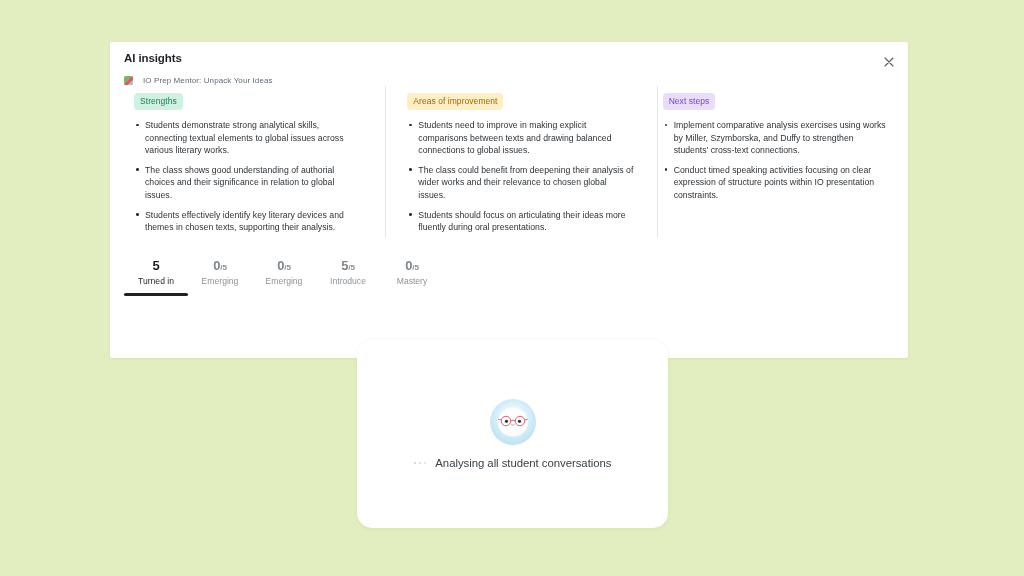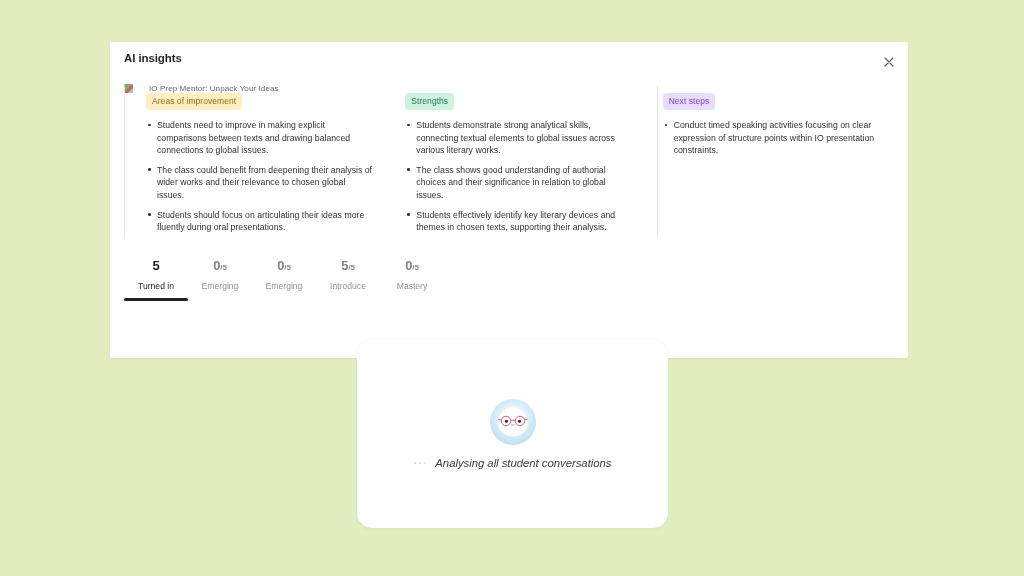--- a/index.html
+++ b/index.html
@@ -39,22 +39,22 @@
     font-size: 11.5px;
     font-weight: bold;
     color: #1f2328;
     letter-spacing: -0.1px;
     line-height: 14px;
   }
 
   .panel-subtitle-row {
     display: flex;
     align-items: center;
-    gap: 16px;
-    margin-top: 18px;
+    gap: 10px;
+    margin-top: 10px;
   }
 
   .subtitle-icon {
     width: 9px;
     height: 9px;
     border-radius: 1.5px;
     background:
       linear-gradient(135deg, #7fb069 0%, #7fb069 45%, #d95f5f 45%, #d95f5f 70%, #b8b8b8 70%);
     flex: none;
     display: block;
@@ -172,21 +172,20 @@
     font-size: 8px;
     font-weight: bold;
     color: #8a9298;
     letter-spacing: 0;
   }
   .stat.inactive .stat-num { color: #7e868c; }
 
   .stat-label {
     font-size: 8.6px;
     color: #1f2328;
-    margin-top: 5px;
     line-height: 11px;
   }
   .stat.inactive .stat-label { color: #8a9298; }
 
   .stat-underline {
     position: absolute;
     left: 0;
     right: 0;
     bottom: 0;
     height: 2.6px;
@@ -201,21 +200,20 @@
     top: 340px;
     width: 311px;
     height: 188px;
     background: #ffffff;
     border-radius: 15px;
     box-shadow: 0 1px 4px rgba(60,70,40,0.07);
     display: flex;
     flex-direction: column;
     align-items: center;
     justify-content: center;
-    font-style: italic;
   }
 
   .mascot {
     width: 46px;
     height: 46px;
     border-radius: 50%;
     background: radial-gradient(circle at 50% 42%,
                 #ffffff 0%, #f2fbfe 22%, #cfeaf7 55%, #bfe2f3 74%, rgba(200,230,245,0.25) 100%);
     position: relative;
     margin-bottom: 12px;
@@ -280,44 +278,45 @@
     </div>
 
     <div class="close-btn">
       <svg width="10" height="10" viewBox="0 0 10 10">
         <path d="M1 1 L9 9 M9 1 L1 9" stroke="#555d63" stroke-width="1.1" stroke-linecap="round" fill="none"></path>
       </svg>
     </div>
   </div>
 
   <div class="columns">
+
+    <div class="col">
+      <span class="badge badge-strengths">Strengths</span>
+      <ul class="bullets">
+        <li>Students demonstrate strong analytical skills, connecting textual elements to global issues across various literary works.</li>
+        <li>The class shows good understanding of authorial choices and their significance in relation to global issues.</li>
+        <li>Students effectively identify key literary devices and themes in chosen texts, supporting their analysis.</li>
+      </ul>
+    </div>
 
     <div class="col col-mid">
       <span class="col-divider"></span>
       <span class="badge badge-improvement">Areas of improvement</span>
       <ul class="bullets">
         <li>Students need to improve in making explicit comparisons between texts and drawing balanced connections to global issues.</li>
         <li>The class could benefit from deepening their analysis of wider works and their relevance to chosen global issues.</li>
         <li>Students should focus on articulating their ideas more fluently during oral presentations.</li>
       </ul>
     </div>
 
-    <div class="col">
-      <span class="badge badge-strengths">Strengths</span>
-      <ul class="bullets">
-        <li>Students demonstrate strong analytical skills, connecting textual elements to global issues across various literary works.</li>
-        <li>The class shows good understanding of authorial choices and their significance in relation to global issues.</li>
-        <li>Students effectively identify key literary devices and themes in chosen texts, supporting their analysis.</li>
-      </ul>
-    </div>
-
     <div class="col col-right">
       <span class="col-divider"></span>
       <span class="badge badge-next">Next steps</span>
       <ul class="bullets">
+        <li>Implement comparative analysis exercises using works by Miller, Szymborska, and Duffy to strengthen students' cross-text connections.</li>
         <li>Conduct timed speaking activities focusing on clear expression of structure points within IO presentation constraints.</li>
       </ul>
     </div>
 
   </div>
 
   <div class="stats-row">
 
     <div class="stat">
       <div class="stat-num">

